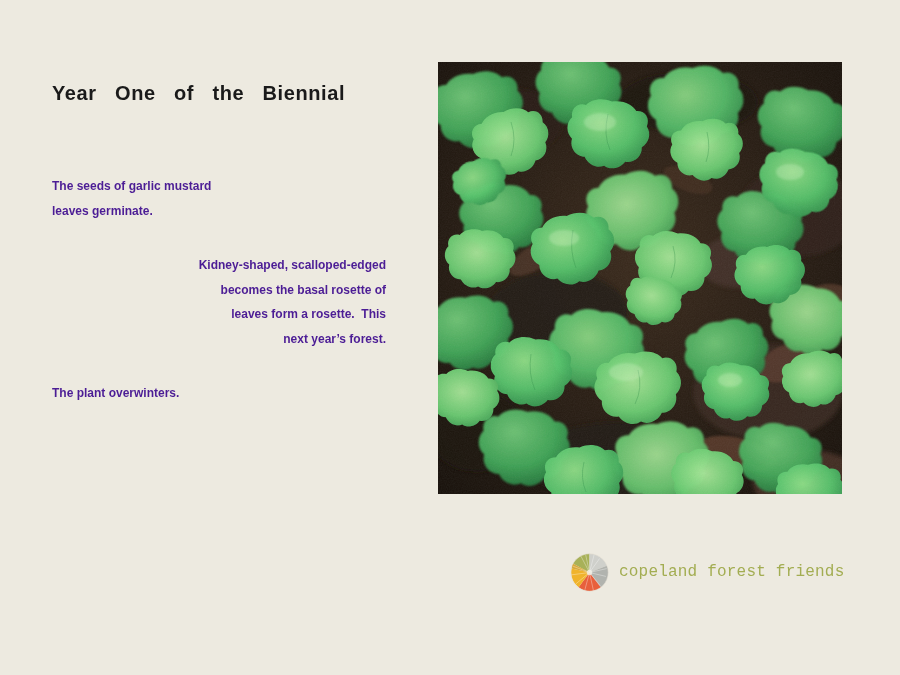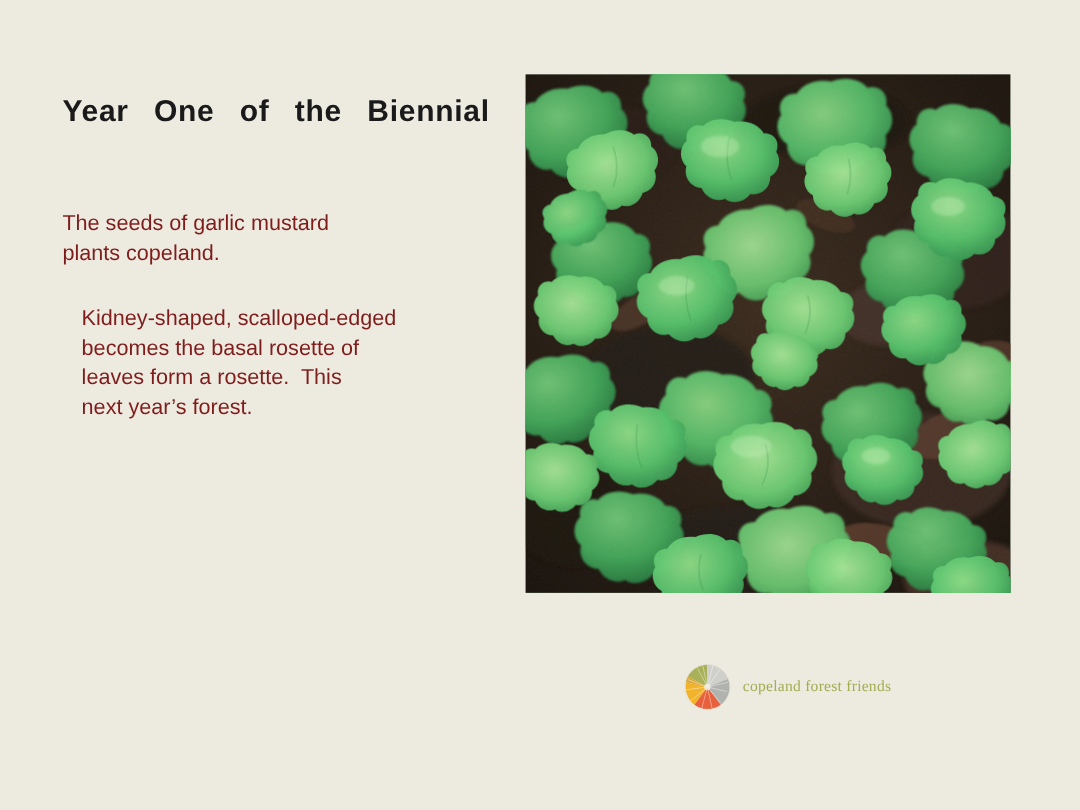--- a/index.html
+++ b/index.html
@@ -26,41 +26,41 @@
 
   
   #text-column {
     position: absolute;
     left: 52px;
     top: 78px;
     width: 330px;
   }
 
   #slide-title {
-    font-size: 25px;
+    font-size: 20px;
     font-weight: bold;
     color: #1a1a1a;
     line-height: 30px;
     letter-spacing: 0.6px;
     word-spacing: 3px;
     margin: 0;
   }
   #slide-title .tline { display: block; white-space: pre; }
 
   .body-para {
-    font-size: 18px;
-    font-weight: normal;
-    color: #7f1d1d;
+    font-size: 12px;
+    font-weight: bold;
+    color: #4c1d95;
     line-height: 24.5px;
     margin: 0;
   }
   .body-para .bline { display: block; white-space: pre; }
 
   #para-1 { position: absolute; left: 0; top: 96px;  width: 330px; }
-  #para-2 { position: absolute; left: 16px; top: 175px; width: 330px; }
+  #para-2 { position: absolute; left: 4px; top: 175px; width: 330px; text-align: right; }
   #para-3 { position: absolute; left: 0; top: 303px; width: 330px; }
 
   
   #photo {
     position: absolute;
     left: 438px;
     top: 62px;
     width: 404px;
     height: 432px;
     overflow: hidden;
@@ -78,50 +78,53 @@
     align-items: center;
   }
   #logo-mark {
     width: 39px;
     height: 39px;
     flex: 0 0 39px;
   }
   #logo-mark svg { display: block; width: 39px; height: 39px; }
   #logo-wordmark {
     margin-left: 10px;
-    font-size: 13px;
+    font-size: 16px;
     color: #A3AD52;
     letter-spacing: 0.2px;
     white-space: nowrap;
-    font-family: Liberation Serif, serif;
+    font-family: Liberation Mono, monospace;
   }
 </style>
 </head>
 <body>
 
 <div id="slide">
 
   <div id="text-column">
 
     <div id="slide-title">
       <span class="tline">Year  One  of  the  Biennial</span>
     </div>
 
     <p class="body-para" id="para-1">
       <span class="bline">The seeds of garlic mustard</span>
-      <span class="bline">plants copeland.</span>
+      <span class="bline">leaves germinate.</span>
     </p>
 
     <p class="body-para" id="para-2">
       <span class="bline">Kidney-shaped, scalloped-edged</span>
       <span class="bline">becomes the basal rosette of</span>
       <span class="bline">leaves form a rosette.  This</span>
       <span class="bline">next year’s forest.</span>
     </p>
 
+    <p class="body-para" id="para-3">
+      <span class="bline">The plant overwinters.</span>
+    </p>
 
   </div>
 
   <div id="photo" aria-label="Dense ground cover of kidney-shaped, scalloped-edged bright green garlic mustard rosette leaves growing on dark brown forest soil and leaf litter">
     <svg viewBox="0 0 404 432" preserveAspectRatio="xMidYMid slice" role="img">
       <defs>
         <radialGradient id="lf1" cx="40%" cy="35%" r="75%">
           <stop offset="0%" stop-color="#8EDD86"></stop>
           <stop offset="55%" stop-color="#57C46C"></stop>
           <stop offset="100%" stop-color="#2E8C49"></stop>

